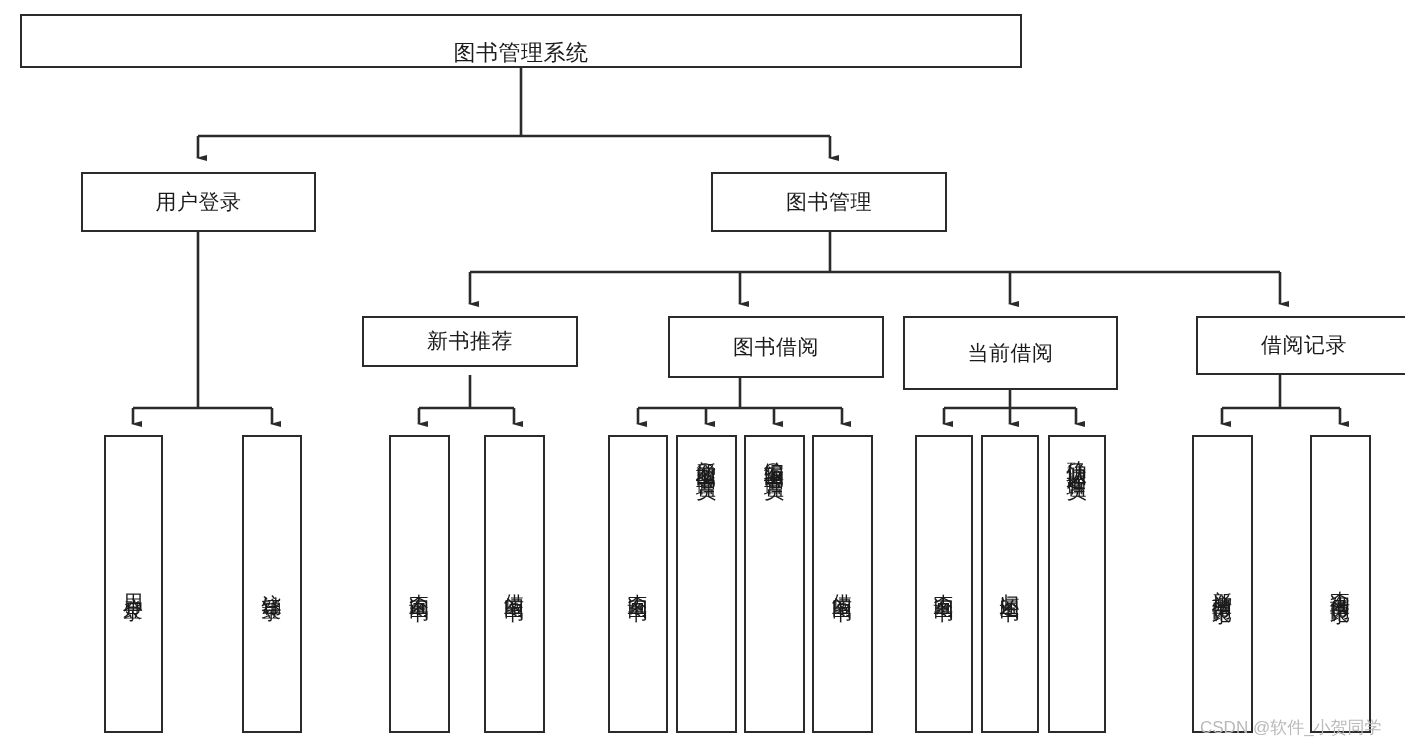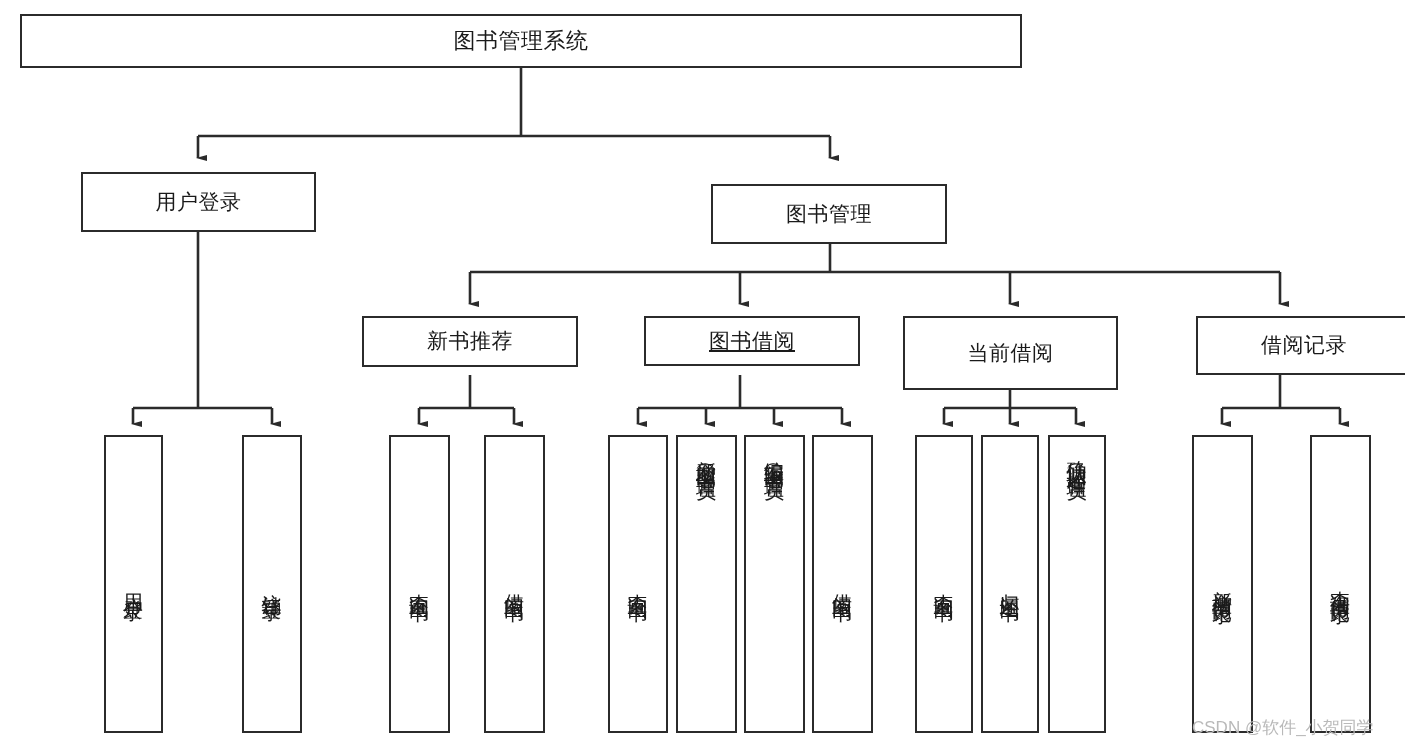--- a/index.html
+++ b/index.html
@@ -69,20 +69,21 @@
   }
   .watermark {
     position: absolute;
     left: 1192px;
     top: 716px;
     font-size: 17px;
     color: #b9b9b9;
     white-space: nowrap;
     z-index: 5;
     font-family: "Liberation Sans", "DejaVu Sans", sans-serif;
+    padding-left: 8px;
   }
 </style>
 </head>
 <body>
 
 <div id="canvas">
 
   <svg id="edges" viewBox="0 0 1405 747" xmlns="http://www.w3.org/2000/svg">
     <defs>
       <marker id="arrow" markerWidth="10" markerHeight="12" refX="3" refY="9" orient="auto" markerUnits="userSpaceOnUse">
@@ -126,35 +127,35 @@
       <path d="M1010,408 L1010,424" marker-end="url(#arrow)"></path>
       <path d="M1076,408 L1076,424" marker-end="url(#arrow)"></path>
 
       <path d="M1280,375 L1280,408"></path>
       <path d="M1222,408 L1340,408"></path>
       <path d="M1222,408 L1222,424" marker-end="url(#arrow)"></path>
       <path d="M1340,408 L1340,424" marker-end="url(#arrow)"></path>
     </g>
   </svg>
 
-  <div class="node horiz root" style="left:20px; top:14px; width:1002px; height:54px;">
+  <div class="node horiz root" style="left:20px; top:14px; width:1002px; height:54px;align-items:flex-end;">
     <span class="label">图书管理系统</span>
   </div>
 
   <div class="node horiz" style="left:81px; top:172px; width:235px; height:60px;">
     <span class="label">用户登录</span>
   </div>
-  <div class="node horiz" style="left:711px; top:184px; width:236px; height:60px;">
+  <div class="node horiz" style="left:711px; top:172px; width:236px; height:60px;">
     <span class="label">图书管理</span>
   </div>
 
   <div class="node horiz" style="left:362px; top:316px; width:216px; height:51px;">
     <span class="label">新书推荐</span>
   </div>
-  <div class="node horiz" style="left:644px; top:316px; width:216px; height:50px;text-decoration:underline;">
+  <div class="node horiz" style="left:668px; top:316px; width:216px; height:62px;">
     <span class="label">图书借阅</span>
   </div>
   <div class="node horiz" style="left:903px; top:316px; width:215px; height:74px;">
     <span class="label">当前借阅</span>
   </div>
   <div class="node horiz" style="left:1196px; top:316px; width:216px; height:59px;">
     <span class="label">借阅记录</span>
   </div>
 
   <div class="node vert mid" style="left:104px; top:435px; width:59px; height:298px;">

